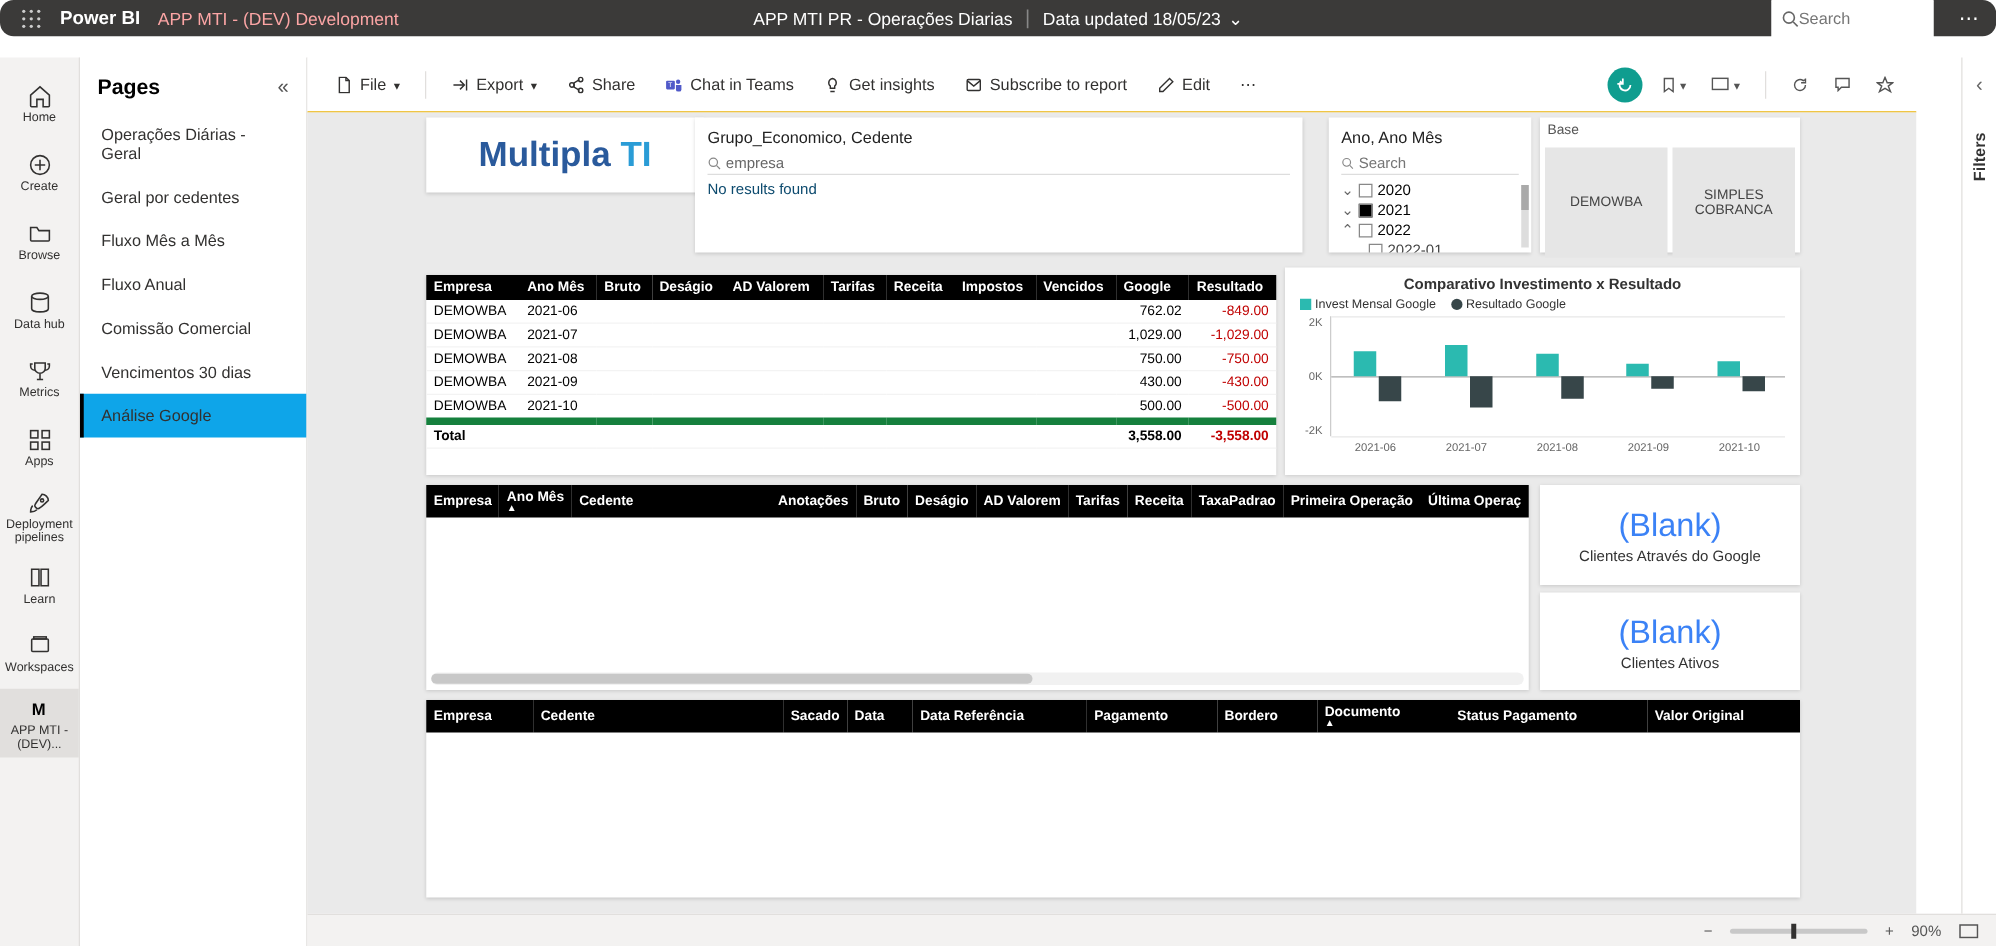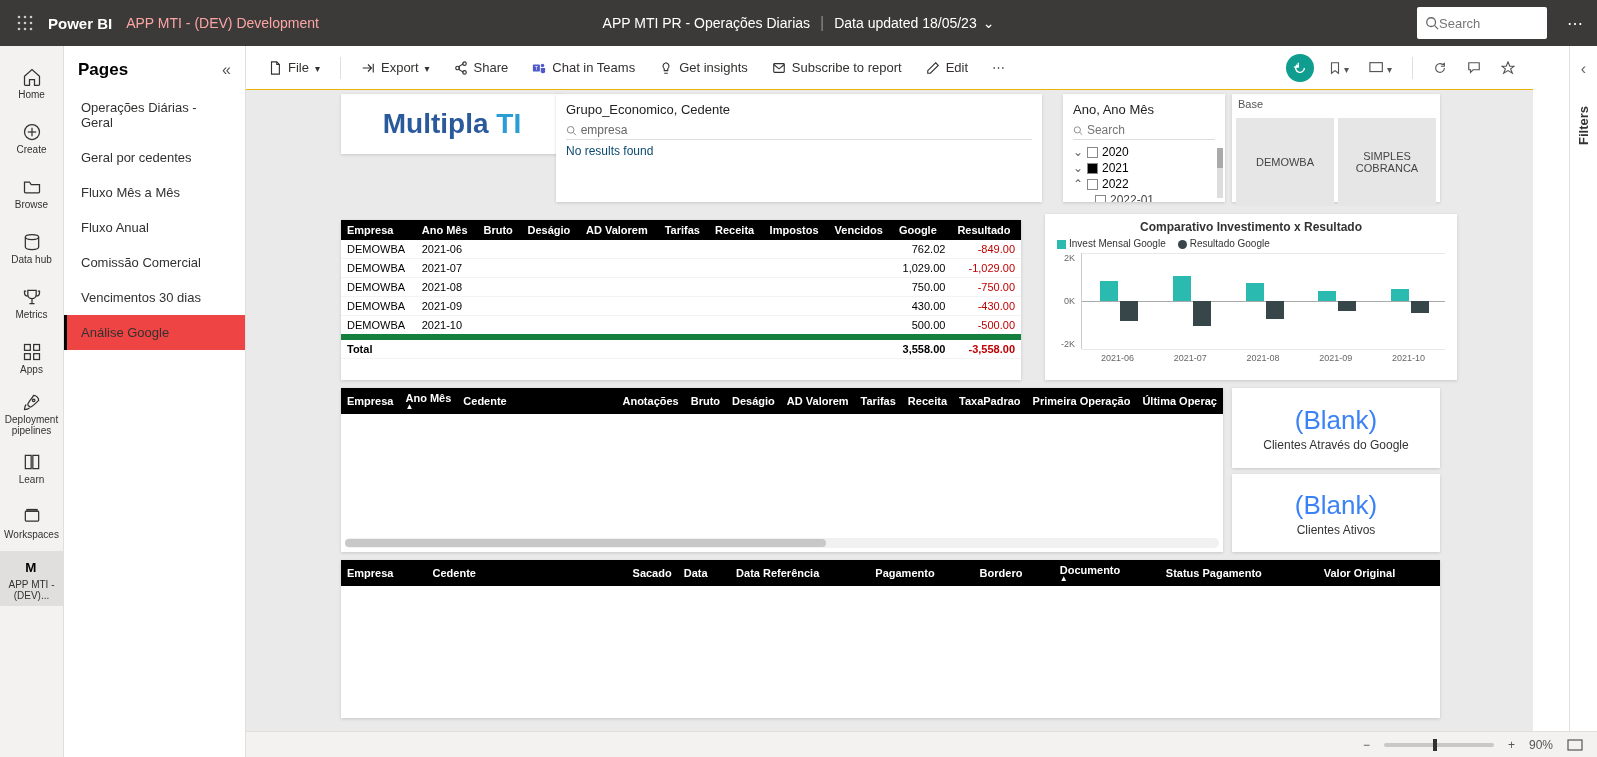--- a/index.html
+++ b/index.html
@@ -1,19 +1,19 @@
 <!DOCTYPE html>
 <html><head>
 <meta charset="utf-8">
 <style>
 * { box-sizing: border-box; margin: 0; padding: 0; font-family: "Segoe UI", Arial, sans-serif; }
 body { background: #fff; overflow: hidden; width: 1597px; height: 757px; position: relative; }
 
 
-.topbar { height: 46px; background: #3b3a39; color: #fff; display: flex; align-items: center; padding: 0 8px; }
+.topbar { height: 29px; background: #3b3a39; color: #fff; display: flex; align-items: center; padding: 0 8px; border-radius: 11px; }
 .waffle { width: 34px; height: 34px; display: flex; align-items: center; justify-content: center; color: #ccc; cursor: pointer; }
 .brand { font-weight: 600; font-size: 15px; margin-left: 6px; margin-right: 14px; }
 .app-name { font-size: 14px; color: #fca5a5; }
 .top-center { position: absolute; left: 50%; transform: translateX(-50%); display: flex; align-items: center; gap: 10px; }
 .top-center .pipe { color: #888; }
 .top-center .report { font-size: 14px; }
 .top-center .updated { font-size: 14px; display: flex; align-items: center; gap: 6px; cursor:pointer;justify-content:space-between; }
 .top-right { margin-left: auto; display: flex; align-items: center; gap: 14px; }
 .search-box { background: #fff; border-radius: 2px; height: 32px; width: 130px; display: flex; align-items: center; padding: 0 8px; color: #555; }
 .search-box input { border: none; outline: none; width: 80px; font-size: 13px; background: transparent; }
@@ -24,21 +24,21 @@
 .rail-item { width: 100%; height: 55px; display: flex; flex-direction: column; align-items: center; justify-content: center; font-size: 10px; color: #323130; cursor: pointer; gap: 2px; text-align:center; line-height:11px; padding: 4px 2px;}
 .rail-item svg { width: 20px; height: 20px; }
 .rail-item.selected { background: #e1dfdd; }
 
 
 .pages-panel { position: absolute; top: 46px; left: 64px; width: 182px; bottom: 0; background: #fff; border-right: 1px solid #e1dfdd; }
 .pages-header { display: flex; align-items: center; justify-content: space-between; padding: 14px 14px 10px 14px; }
 .pages-header h2 { font-size: 17px; font-weight: 600; }
 .collapse-btn { cursor: pointer; color: #555;}
 .page-item { padding: 10px 14px; font-size: 13px; color: #323130; cursor: pointer; border-left: 3px solid transparent; }
-.page-item.selected { background: #ef4444; border-left-color: #000; font-weight: 400; }
+.page-item.selected { background: #0ea5e9; border-left-color: #000; font-weight: 400; }
 
 
 .ribbon { position: absolute; top: 46px; left: 246px; right: 64px; height: 44px; background: #fff; border-bottom: 1px solid #eab308; display: flex; align-items: center; padding: 0 12px; gap: 4px; }
 .ribbon-item { display: flex; align-items: center; gap: 6px; padding: 6px 10px; font-size: 13px; color: #323130; cursor: pointer; border-radius: 2px;}
 .ribbon-sep { width: 1px; height: 22px; background: #e1dfdd; margin: 0 6px;}
 .ribbon-right { margin-left: auto; display: flex; align-items:center; gap:8px;}
 .circ-btn { width:28px; height:28px; border-radius:50%; background:#0f9d8f; color:#fff; display:flex; align-items:center; justify-content:center; cursor:pointer;}
 .icon-btn { padding:4px 6px; cursor:pointer; color:#555; display:flex; align-items:center; gap:2px;}
 
 
@@ -73,21 +73,21 @@
 .tbl { position:absolute; background:#fff; box-shadow: 0 1px 3px rgba(0,0,0,0.15); font-size:11px;}
 .tbl table { width:100%; border-collapse:collapse;}
 .tbl th { background:#000; color:#fff; font-weight:600; padding:4px 6px; text-align:left; font-size:11px; white-space:nowrap;}
 .tbl td { padding:3px 6px; font-size:11px; border-bottom:1px solid #f3f3f3;}
 .tbl .num { text-align:right;}
 .tbl .neg { color:#c00000;}
 .tbl tr.total td { font-weight:700; border-top:6px solid #15803d;}
 .tbl .sort-ind { font-size:8px; display:block; line-height:6px;}
 
 
-.chart-card { padding:6px 8px;margin-left:17px;}
+.chart-card { padding:6px 8px;}
 .chart-title { text-align:center; font-size:12px; font-weight:600; color:#333; margin-bottom:4px;}
 .legend { display:flex; gap:12px; font-size:10px; color:#333; margin-bottom:4px; padding-left:4px;}
 .legend .sw { width:9px; height:9px; display:inline-block; margin-right:3px; vertical-align:middle;}
 .chart-area { position:relative; height:110px; }
 .y-axis { position:absolute; left:0; top:0; bottom:14px; width:26px; display:flex; flex-direction:column; justify-content:space-between; font-size:9px; color:#666; text-align:right; padding-right:4px;}
 .plot { position:absolute; left:28px; right:4px; top:0; bottom:14px; border-left:1px solid #ccc;}
 .gridline { position:absolute; left:0; right:0; border-top:1px solid #e8e8e8;}
 .x-axis { position:absolute; left:28px; right:4px; bottom:0; display:flex; justify-content:space-around; font-size:9px; color:#666;}
 .bar { position:absolute; width:18px;}
 

